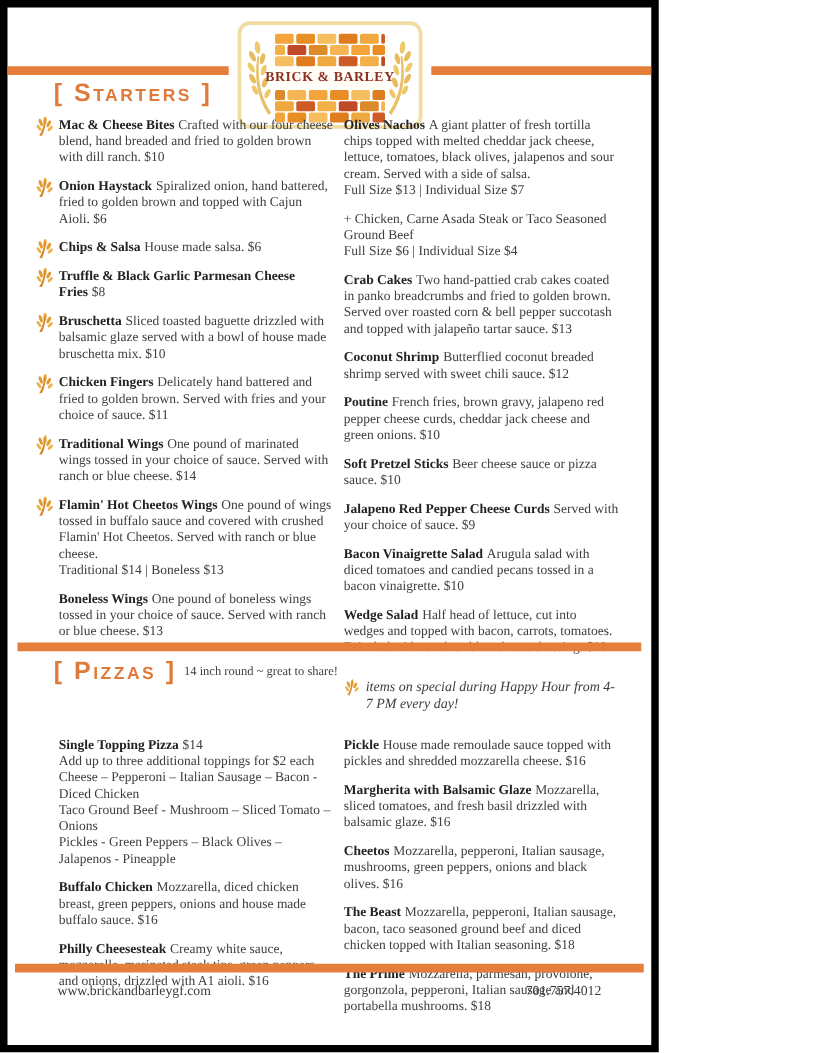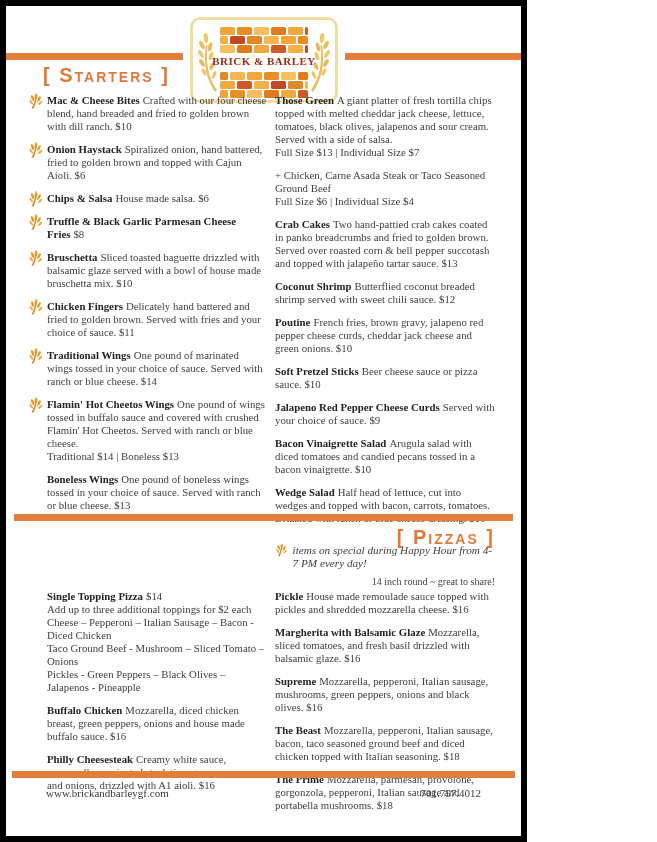--- a/index.html
+++ b/index.html
@@ -43,21 +43,21 @@
     font-family: "Liberation Sans", sans-serif;
     font-variant: small-caps;
     font-size: 20px; line-height: 24px;
     letter-spacing: 2px;
     color: #E07A3A;
     white-space: nowrap;
   }
   .starters-title { position: absolute; top: 57px; left: 37px; }
   .pizzas-title-row {
     position: absolute; top: 519px; left: 37px; right: 26px;
-    display: flex; align-items: flex-end; gap: 26px; flex-direction: column;
+    display: flex; align-items: center; gap: 6px;
   }
   .pizzas-subtitle { font-size: 10px; color: #3e3e3e; }
 
   .cols { position: absolute; left: 41px; right: 26px; display: flex; gap: 8px; }
   .starters-cols { top: 88px; }
   .pizzas-cols { top: 556px; margin-top: 28px; }
   .col { flex: 1 1 0; min-width: 0; }
 
   .item { position: relative; margin: 0 0 10px 0; }
   .item .wheat { position: absolute; left: -19px; top: -1px; }
@@ -207,21 +207,21 @@
         <b class="nm">Flamin' Hot Cheetos Wings</b><span class="ds">One pound of wings tossed in buffalo sauce and covered with crushed Flamin' Hot Cheetos. Served with ranch or blue cheese.
 Traditional $14  | Boneless $13</span>
       </p>
       <p class="item">
         <b class="nm">Boneless Wings</b><span class="ds">One pound of boneless wings tossed in your choice of sauce. Served with ranch or blue cheese. $13</span>
       </p>
     </div>
 
     <div class="col">
       <p class="item">
-        <b class="nm">Those Green</b><span class="ds">A giant platter of fresh tortilla chips topped with melted cheddar jack cheese, lettuce, tomatoes, black olives, jalapenos and sour cream. Served with a side of salsa.
+        <b class="nm">Olives Nachos</b><span class="ds">A giant platter of fresh tortilla chips topped with melted cheddar jack cheese, lettuce, tomatoes, black olives, jalapenos and sour cream. Served with a side of salsa.
 Full Size $13 | Individual Size $7</span>
       </p>
       <p class="item">
         <span class="ds">+ Chicken, Carne Asada Steak or Taco Seasoned Ground Beef
 Full Size $6 | Individual Size $4</span>
       </p>
       <p class="item">
         <b class="nm">Crab Cakes</b><span class="ds">Two hand-pattied crab cakes coated in panko breadcrumbs and fried to golden brown. Served over roasted corn &amp; bell pepper succotash and topped with jalapeño tartar sauce. $13</span>
       </p>
       <p class="item">
@@ -275,21 +275,21 @@
       </p>
     </div>
     <div class="col">
       <p class="item">
         <b class="nm">Pickle</b><span class="ds">House made remoulade sauce topped with pickles and shredded mozzarella cheese. $16</span>
       </p>
       <p class="item">
         <b class="nm">Margherita with Balsamic Glaze</b><span class="ds">Mozzarella, sliced tomatoes, and fresh basil drizzled with balsamic glaze. $16</span>
       </p>
       <p class="item">
-        <b class="nm">Supreme</b><span class="ds">Mozzarella, pepperoni, Italian sausage, mushrooms, green peppers, onions and black olives. $16</span>
+        <b class="nm">Cheetos</b><span class="ds">Mozzarella, pepperoni, Italian sausage, mushrooms, green peppers, onions and black olives. $16</span>
       </p>
       <p class="item">
         <b class="nm">The Beast</b><span class="ds">Mozzarella, pepperoni, Italian sausage, bacon, taco seasoned ground beef and diced chicken topped with Italian seasoning. $18</span>
       </p>
       <p class="item">
         <b class="nm">The Prime</b><span class="ds">Mozzarella, parmesan, provolone, gorgonzola, pepperoni, Italian sausage and portabella mushrooms. $18</span>
       </p>
     </div>
   </div>
 

